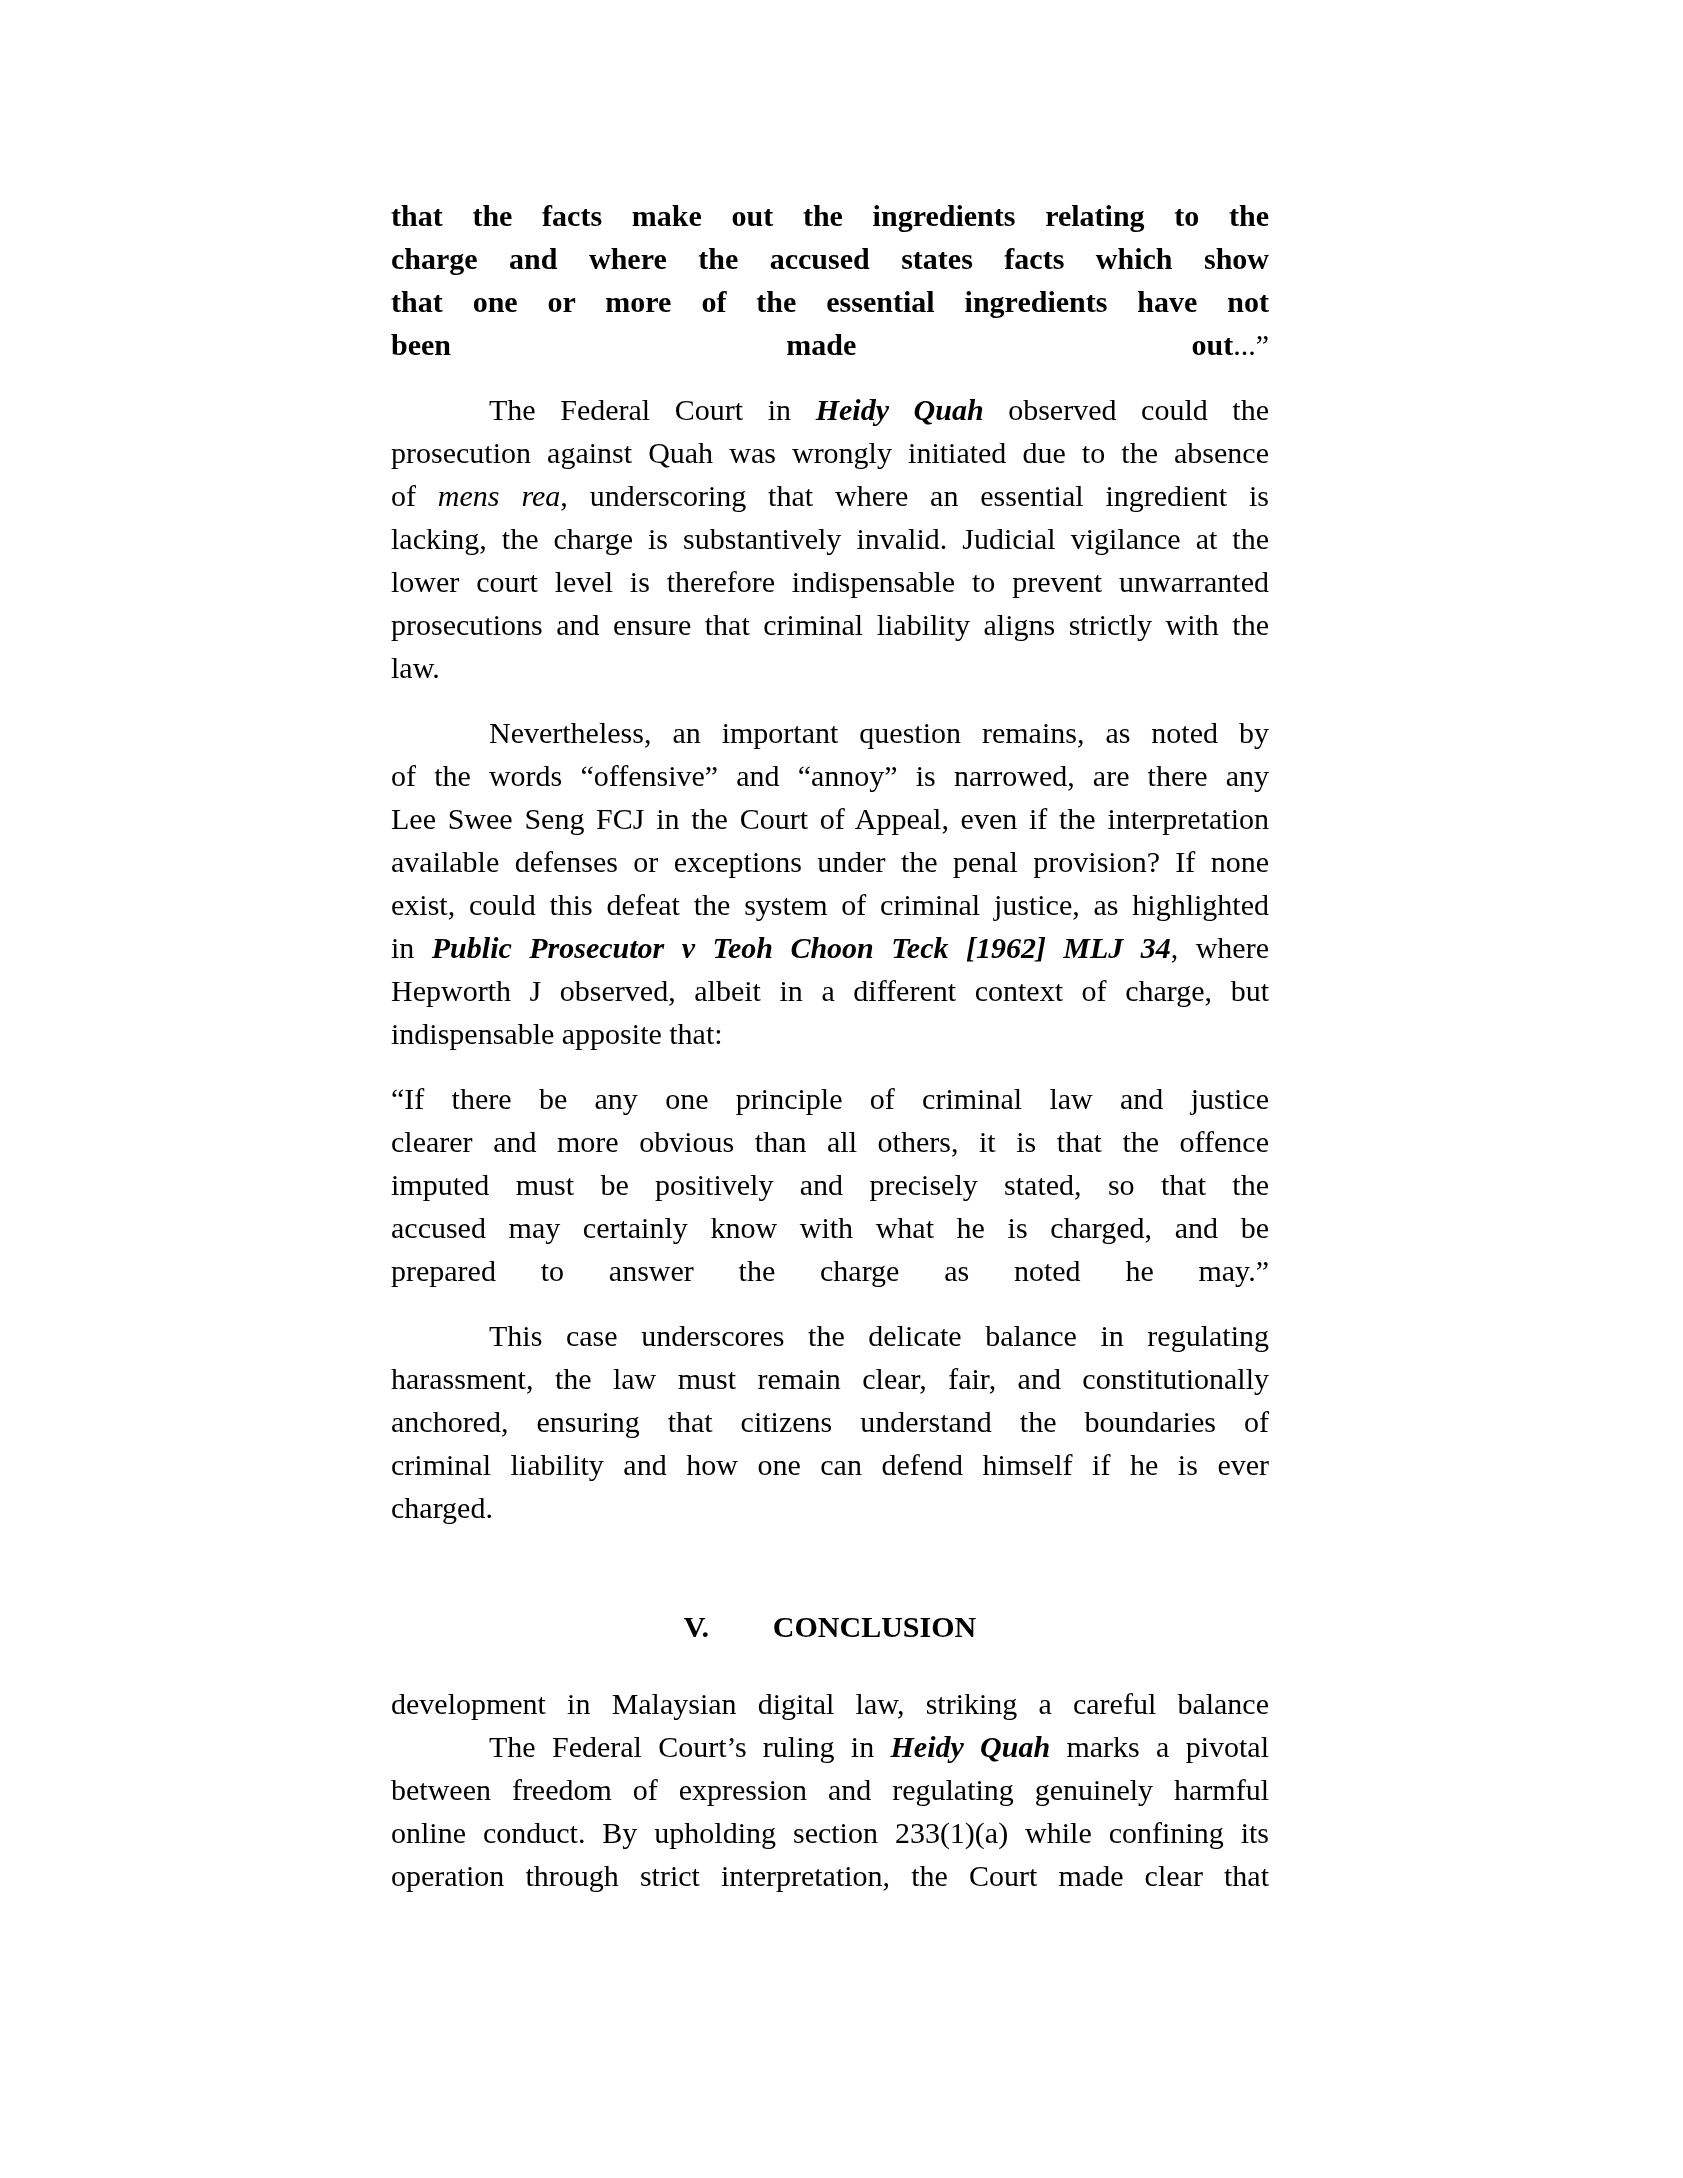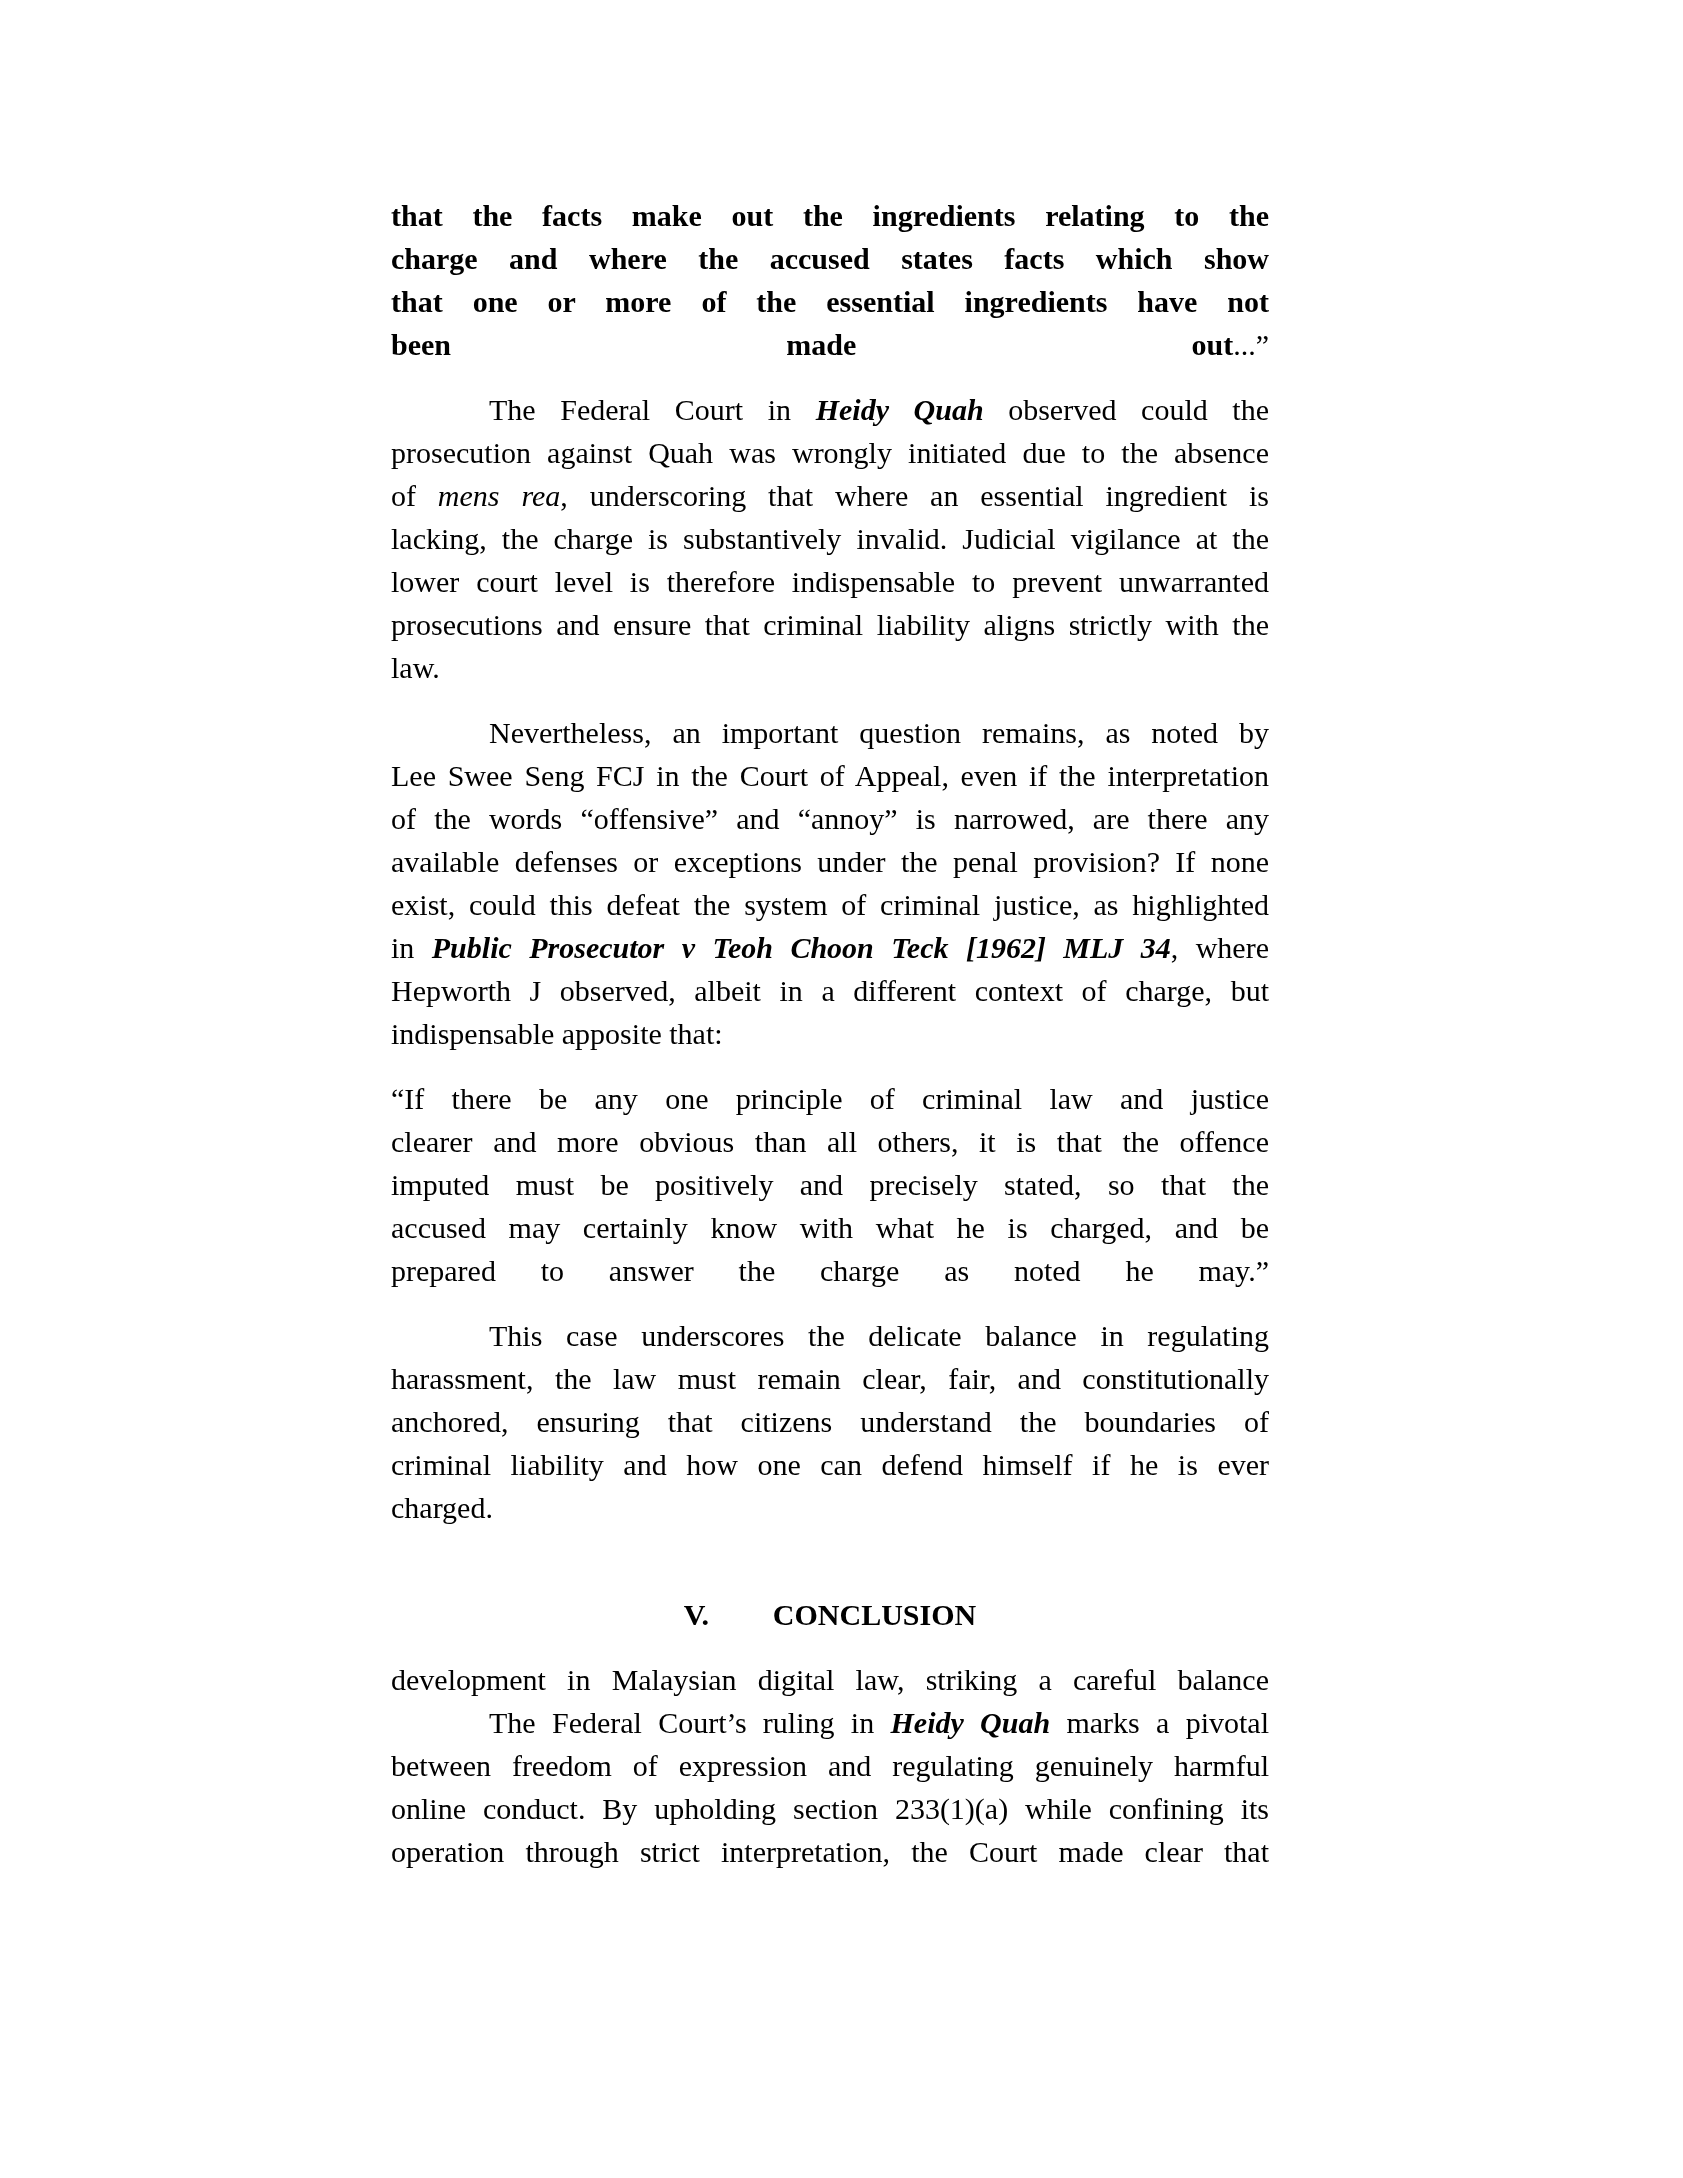--- a/index.html
+++ b/index.html
@@ -18,21 +18,21 @@
       text-align: justify;
       text-align-last: justify;
     }
     .bold { font-weight: bold; }
     .j { display: block; text-align: justify; text-align-last: justify; }
     .jl { display: block; text-align: left; }
     .gap { height: 22px; }
     .heading {
       text-align: center;
       font-weight: bold;
-      margin: 0;
+      margin: 12px;
     }
     .heading .num { display: inline-block; width: 89px; text-align: left; }
     em.bi { font-style: italic; font-weight: bold; margin-top: 12px; }
     em.i { font-style: italic; font-weight: normal; }
   </style>
 </head>
 <body>
 
 <div class="page">
 
@@ -52,22 +52,22 @@
     <span class="j">lacking, the charge is substantively invalid. Judicial vigilance at the</span>
     <span class="j">lower court level is therefore indispensable to prevent unwarranted</span>
     <span class="j">prosecutions and ensure that criminal liability aligns strictly with the</span>
     <span class="jl">law.</span>
   </div>
 
   <div class="gap"></div>
 
   <div>
     <span class="j" style="padding-left:98px">Nevertheless, an important question remains, as noted by</span>
+    <span class="j">of the words “offensive” and “annoy” is narrowed, are there any</span>
     <span class="j">Lee Swee Seng FCJ in the Court of Appeal, even if the interpretation</span>
-    <span class="j">of the words “offensive” and “annoy” is narrowed, are there any</span>
     <span class="j">available defenses or exceptions under the penal provision? If none</span>
     <span class="j">exist, could this defeat the system of criminal justice, as highlighted</span>
     <span class="j"><span>in </span><em class="bi">Public Prosecutor v Teoh Choon Teck [1962] MLJ 34</em><span>, where</span></span>
     <span class="j">Hepworth J observed, albeit in a different context of charge, but</span>
     <span class="jl">indispensable apposite that:</span>
   </div>
 
   <div class="gap"></div>
 
   <div class="blockquote">

